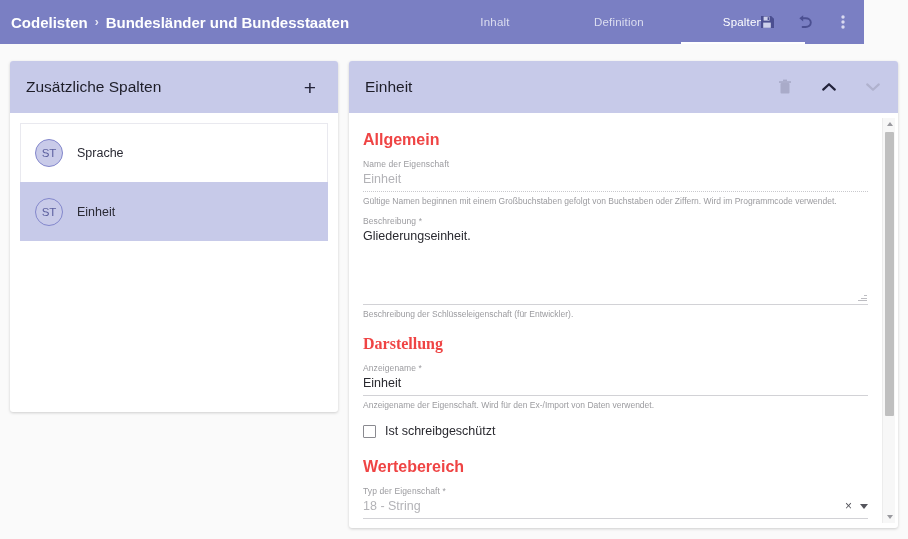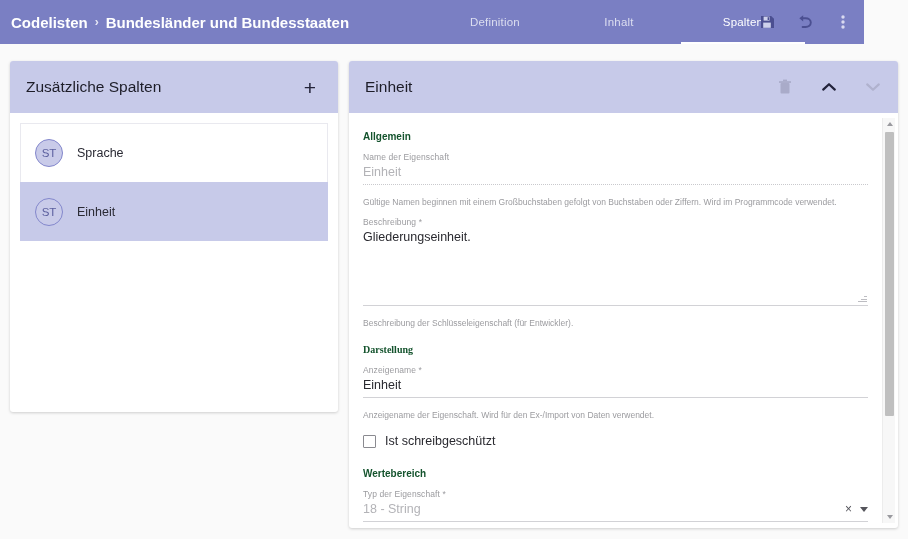--- a/index.html
+++ b/index.html
@@ -109,32 +109,32 @@
   .right-head-title { font-size: 15.5px; color: #1d1d28; }
   .right-head-actions { display: flex; align-items: center; gap: 18px; }
 
   .scroll-area {
     position: relative;
     height: 415px;
     padding: 18px 30px 0 14px;
     overflow: hidden;
   }
   .sec-title {
-    font-size: 10px; font-weight: bold; color: #14532d;
+    font-size: 16px; font-weight: bold; color: #ef4444;
     margin-bottom: 10px;
   }
   .field { margin-bottom: 4px; }
   .f-label { font-size: 8.5px; color: #9b9b9f; margin-bottom: 3px; letter-spacing: .1px; }
   .f-value {
     font-size: 12.5px; color: #2a2a30;
     padding-bottom: 5px;
     border-bottom: 1px solid #d2d2d6;
   }
   .f-value.muted { color: #b3b3b7; border-bottom: 1px dotted #c9c9cd; }
-  .f-hint { font-size: 8.5px; color: #9b9b9f; margin-top: 12px; margin-bottom: 10px; }
+  .f-hint { font-size: 8.5px; color: #9b9b9f; margin-top: 4px; margin-bottom: 10px; }
 
   .textarea-box {
     position: relative;
     min-height: 76px;
     border-bottom: 1px solid #d2d2d6;
     padding-bottom: 4px;
   }
   .textarea-box .ta-text { font-size: 12.5px; color: #2a2a30; }
   .resize-grip {
     position: absolute; right: 1px; bottom: 3px;
@@ -199,24 +199,24 @@
 <div class="appbar">
 
   <div class="breadcrumb">
     <span class="bc-root">Codelisten</span>
     <span class="bc-sep">›</span>
     <span class="bc-leaf">Bundesländer und Bundesstaaten</span>
   </div>
 
   <div class="tabs">
     <div class="tab">
+      <span>Inhalt</span>
+    </div>
+    <div class="tab">
       <span>Definition</span>
-    </div>
-    <div class="tab">
-      <span>Inhalt</span>
     </div>
     <div class="tab active">
       <span>Spalten</span>
     </div>
   </div>
 
   <div class="appbar-actions">
     <div class="ic-btn">
       <svg width="16" height="16" viewBox="0 0 16 16">
         <path d="M2 2h10.2L15 4.8V14H2z" fill="#4b4f91"></path>

